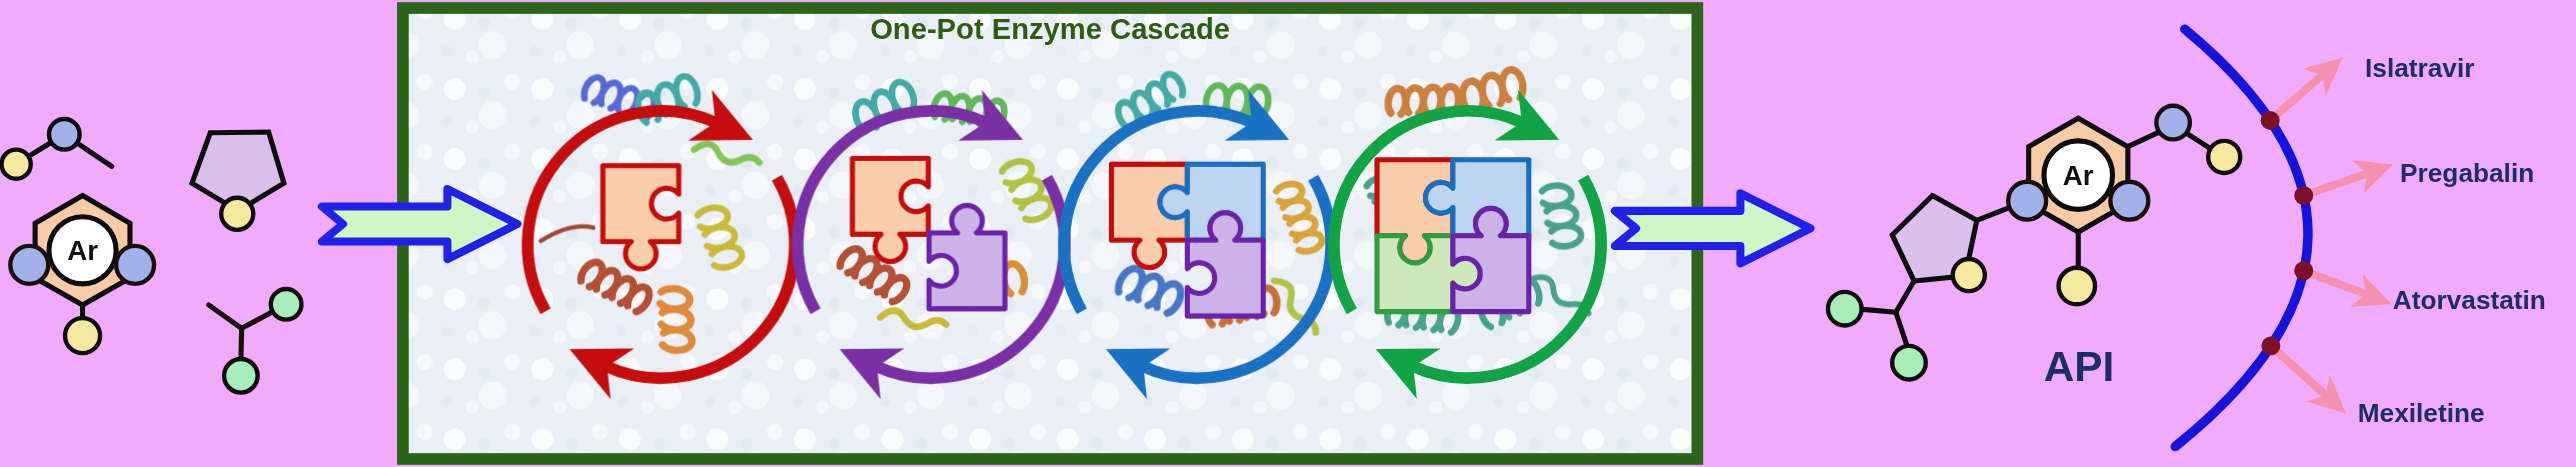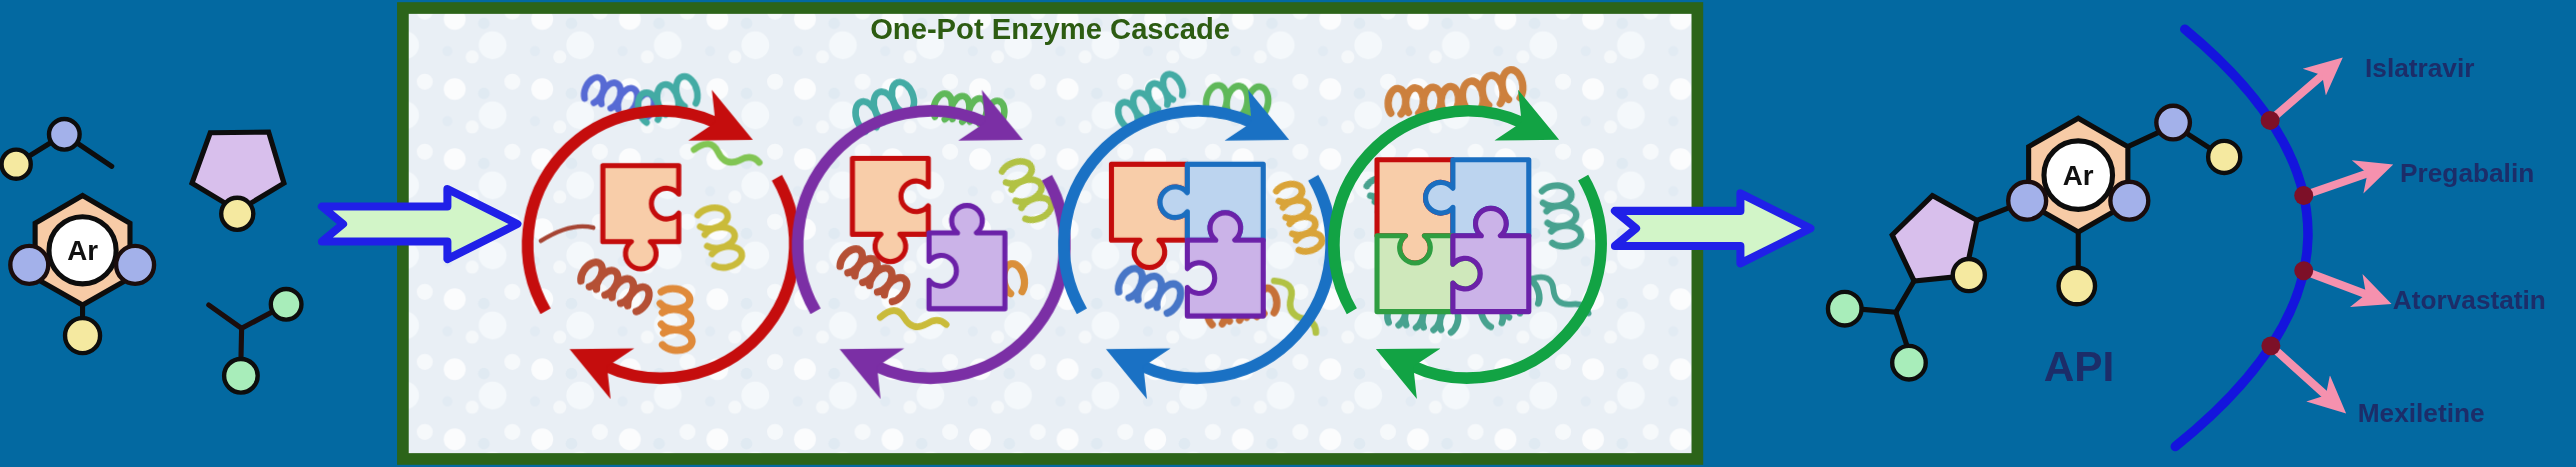--- a/index.html
+++ b/index.html
@@ -1,16 +1,16 @@
 <!DOCTYPE html>
 <html style="font-size:11.7px"><head>
 <meta charset="utf-8">
 <style>
   html,body{margin:0;padding:0;background:#ffffff;}
-  .canvas{position:relative;width:2576px;height:467px;background:#0369a1;overflow:hidden;
+  .canvas{position:relative;width:2576px;height:467px;background:#f0abfc;overflow:hidden;
           font-family:"Liberation Sans", sans-serif;}
   svg text{font-family:"Liberation Sans", sans-serif;}
   .title-text{font-weight:bold;font-size:40px;}
   .drug-text{font-weight:bold;font-size:36px;}
   .api-text{font-weight:bold;font-size:58px;}
   .ar-text{font-weight:bold;font-size:38px;}
 </style>
 </head>
 <body>
 

